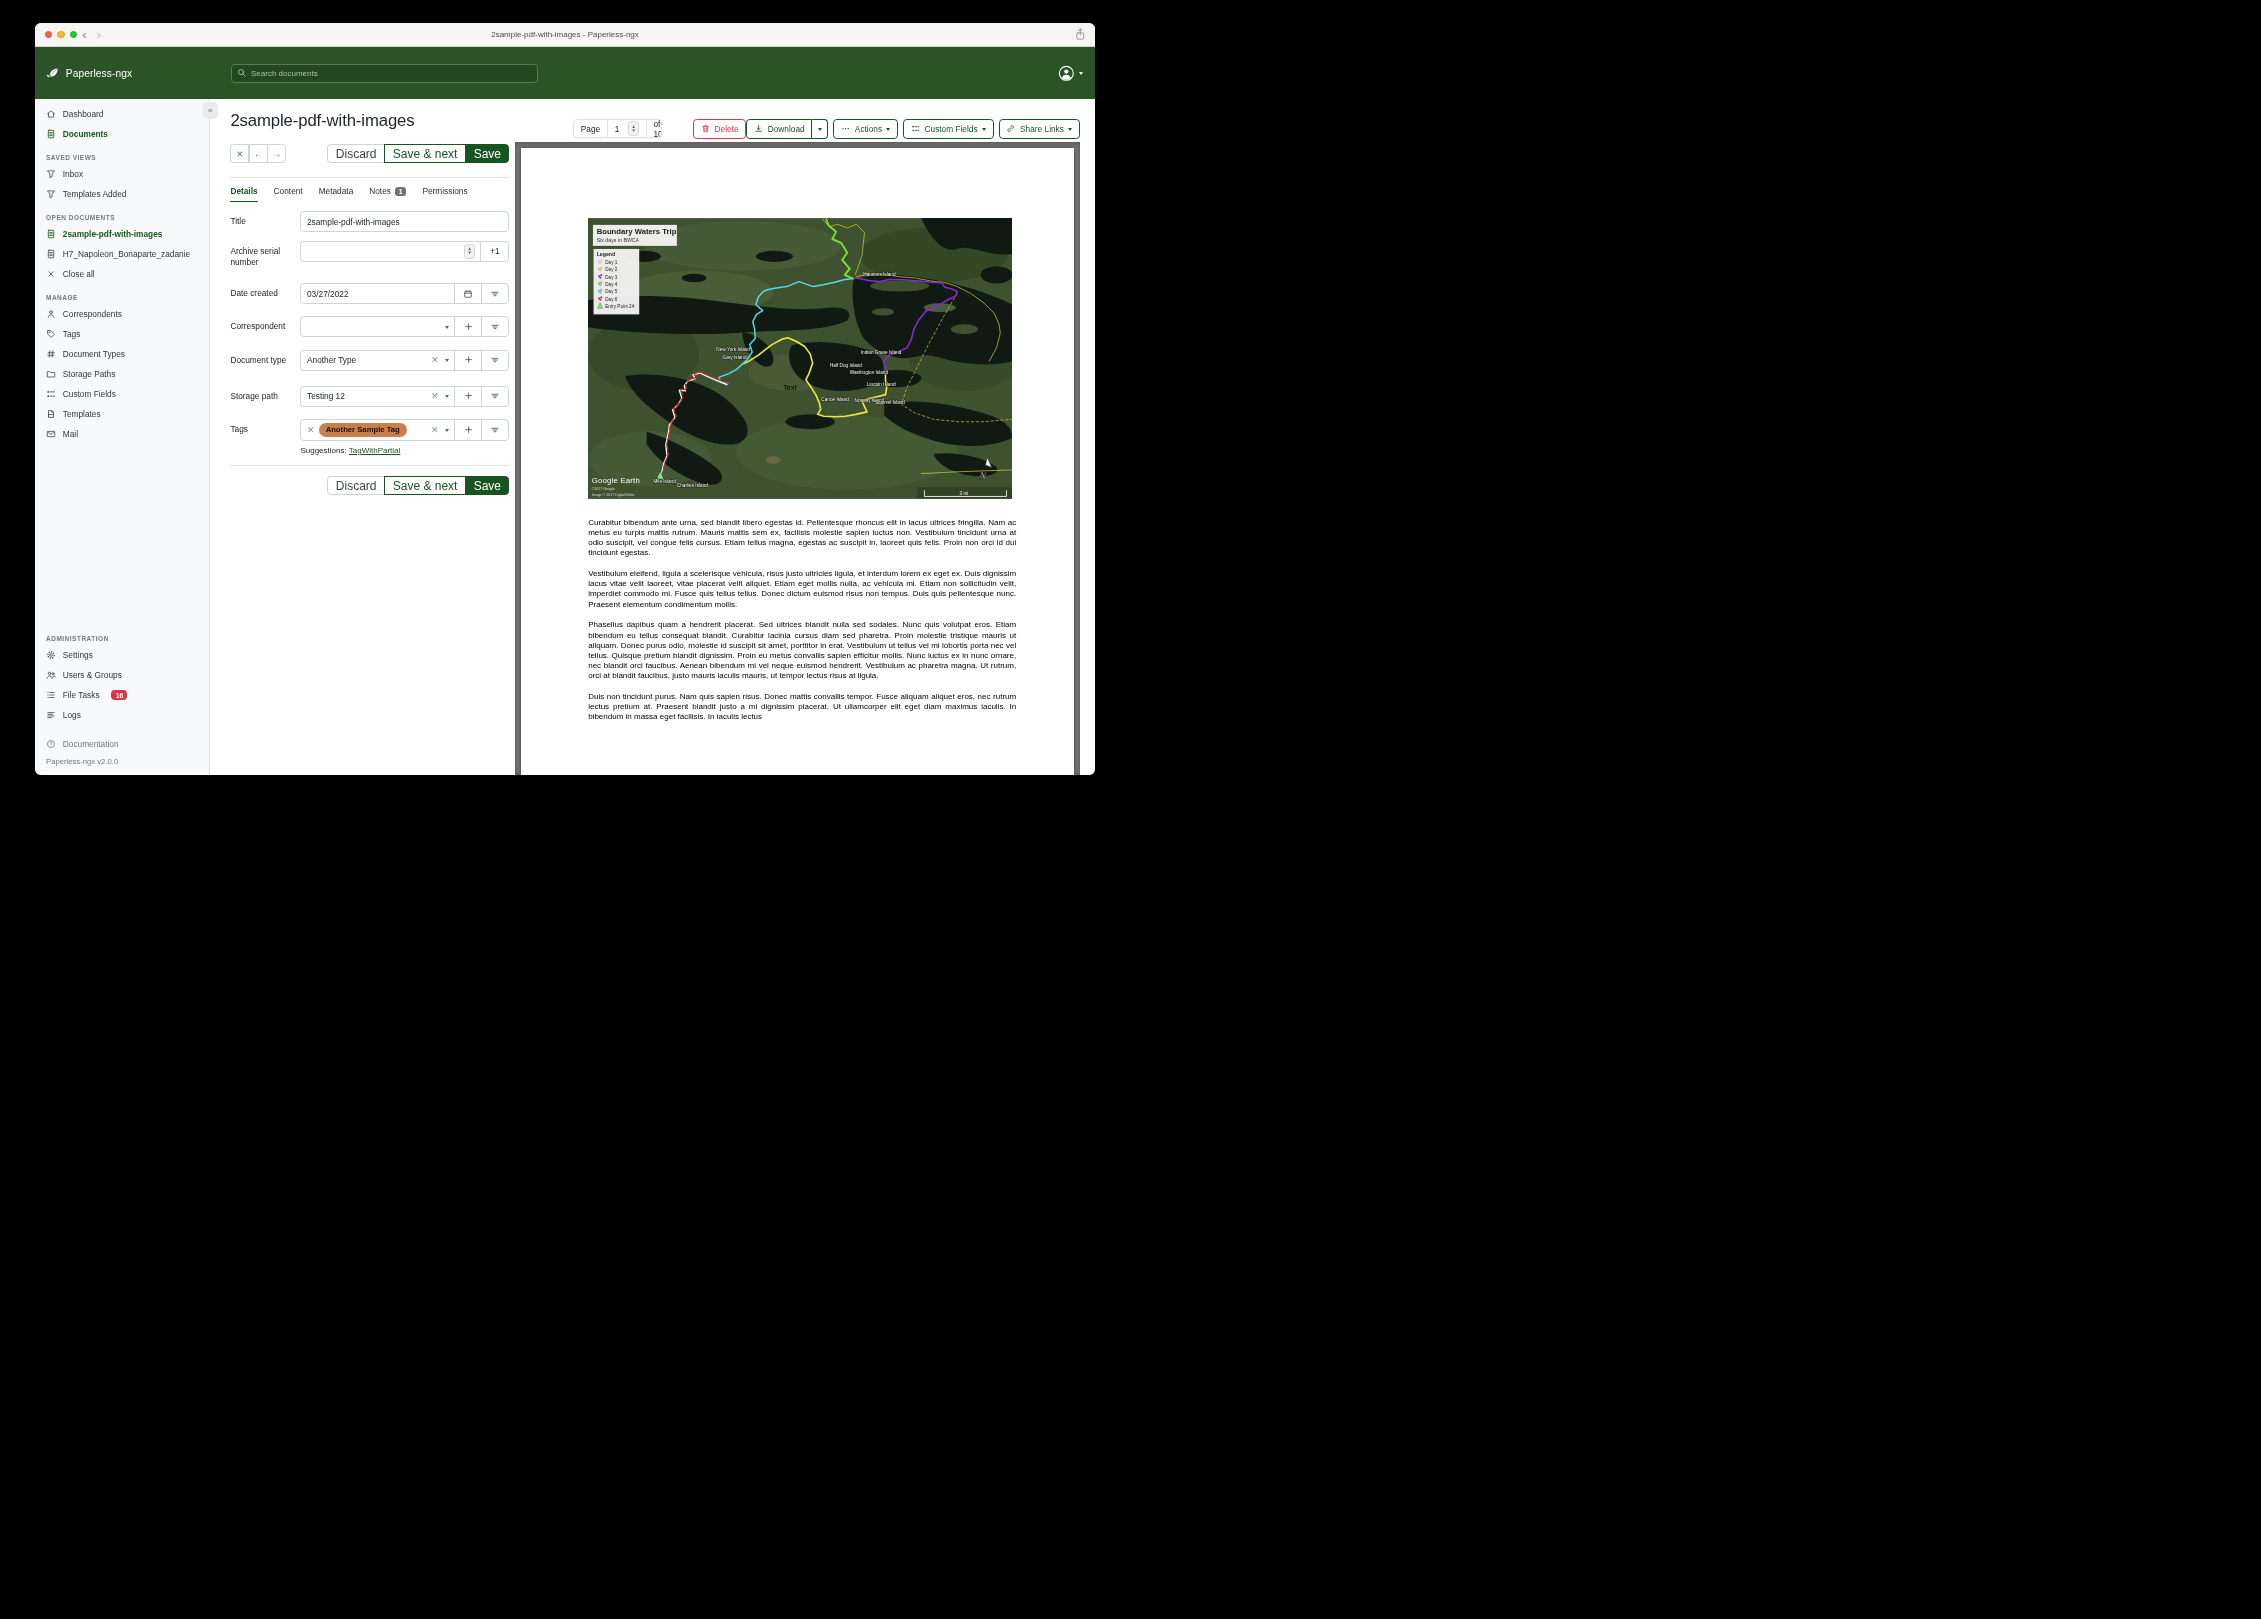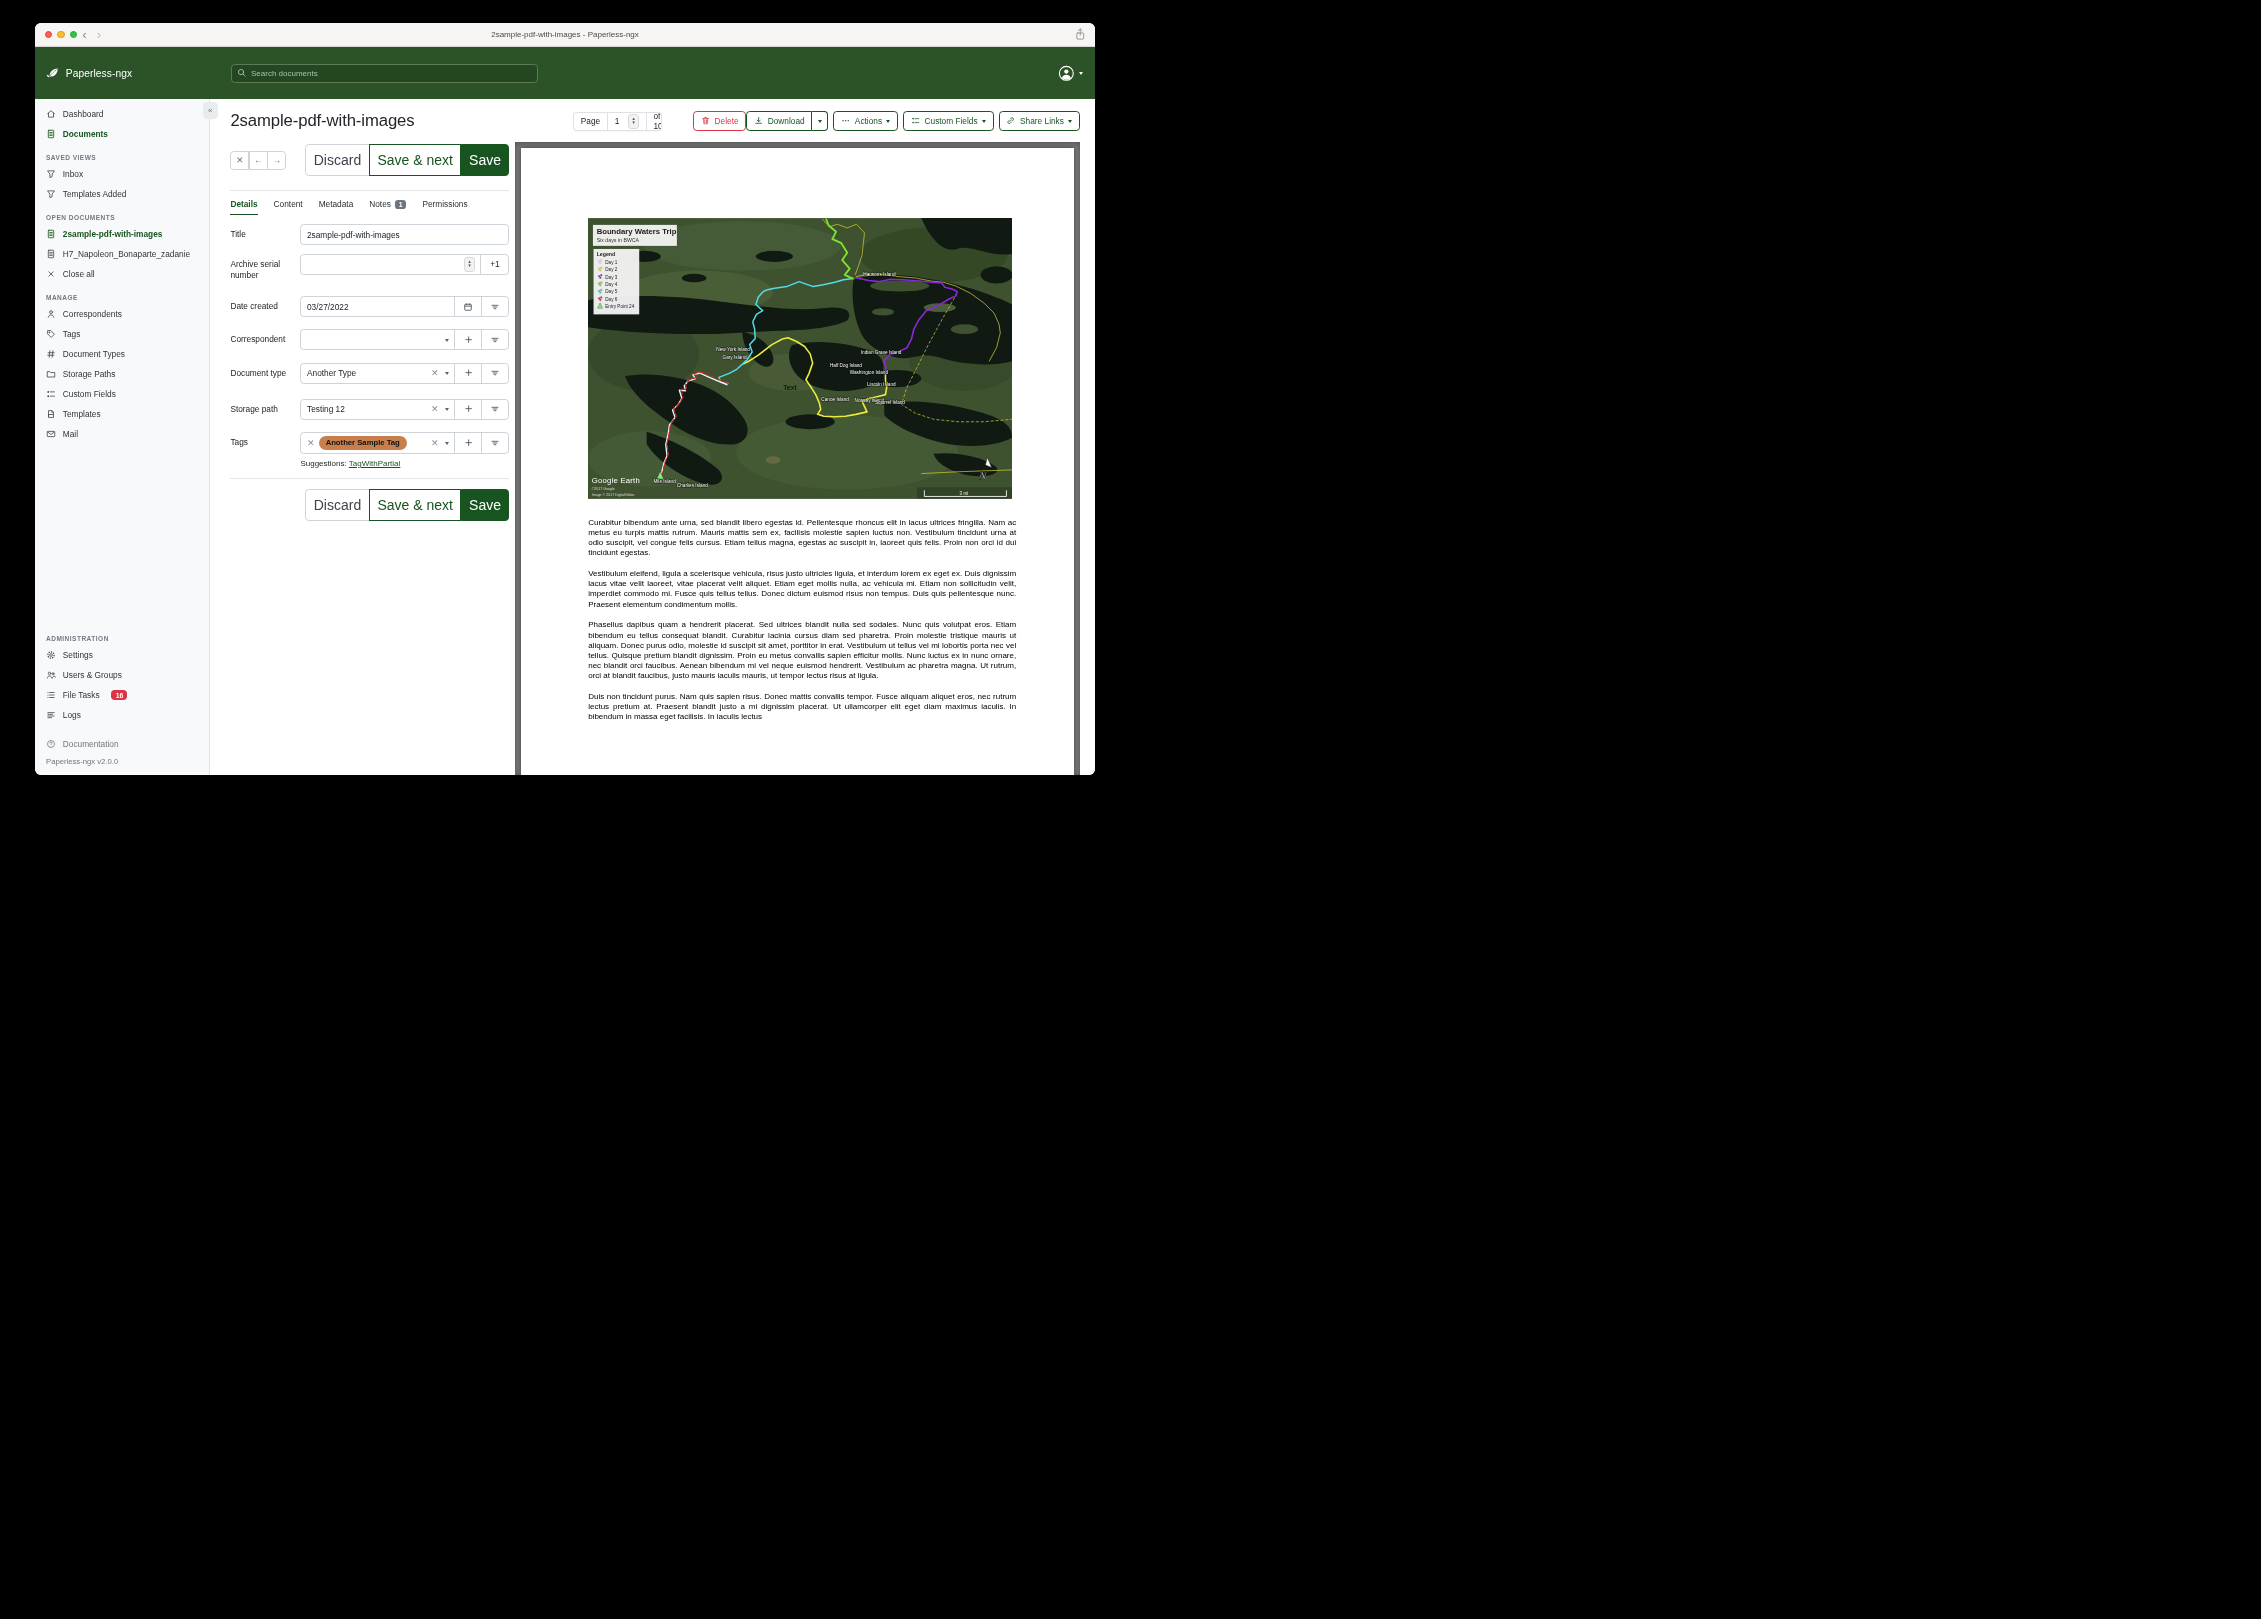--- a/index.html
+++ b/index.html
@@ -63,21 +63,21 @@
   .doc-h1 { margin-top:12.3px; font-size:16.7px; font-weight:400; color:#22262a; letter-spacing:-0.1px; white-space:nowrap; }
 
   .btnrow { display:flex; align-items:center; margin-top:13px; }
   .navgrp { display:flex; }
   .navgrp .nb { width:19px; height:19px; border:0.6px solid #ced4da; background:#fff; display:flex;
                 align-items:center; justify-content:center; color:#6c757d; font-size:8.6px; cursor:pointer; }
   .navgrp .nb + .nb { margin-left:-0.6px; }
   .navgrp .nb:first-child { border-radius:3.7px 0 0 3.7px; }
   .navgrp .nb:last-child { border-radius:0 3.7px 3.7px 0; }
   .savegrp { margin-left:auto; display:flex; }
-  .btn { height:32px; font-size:14px; display:flex; align-items:center; justify-content:center;
+  .btn { height:19px; font-size:12px; display:flex; align-items:center; justify-content:center;
          padding:0 7.4px; background:#fff; cursor:pointer; font-family:"Liberation Sans", sans-serif; }
   .btn-discard { border:0.6px solid #ced4da; border-radius:3.7px 0 0 3.7px; color:#3e444a; }
   .btn-ol-green { border:0.6px solid #17541f; color:#17541f; margin-left:-0.6px; }
   .btn-green { background:#17541f; border:0.6px solid #17541f; color:#fff; border-radius:0 3.7px 3.7px 0; margin-left:-0.6px; font-weight:500; }
 
   .rule { border:none; border-top:0.6px solid #e3e6ea; margin-top:13.6px; }
 
   .tabs { display:flex; gap:16px; margin-top:8px; }
   .tab { font-size:8.3px; color:#2b2f33; padding-bottom:5.6px; display:flex; align-items:center; gap:3.7px; cursor:pointer; }
   .tab.active { color:#17541f; font-weight:700; border-bottom:1.9px solid #17541f; }
@@ -102,21 +102,21 @@
   .tagpill { display:inline-flex; align-items:center; border-radius:7.4px; padding:2.5px 6.8px;
              font-size:7.7px; font-weight:700; color:#111; cursor:pointer; }
   .suggest { margin-top:5px; padding-left:70px; font-size:8px; color:#212529; }
   .suggest a { color:#17541f; text-decoration:underline; cursor:pointer; }
   .mb14{margin-bottom:8.6px;} .mb24{margin-bottom:15px;} .mb20{margin-bottom:12.3px;}
   .rule2 { border:none; border-top:0.6px solid #e3e6ea; margin-top:10px; }
   .btnrow2 { display:flex; margin-top:10.5px; }
 
   
   .right-col { position:absolute; left:305px; top:0; bottom:0; width:565px; }
-  .pv-bar { position:absolute; top:12px; left:0; right:0; display:flex; align-items:center; }
+  .pv-bar { position:absolute; top:20px; left:0; right:0; display:flex; }
   .pagegrp { margin-left:58px; display:flex; align-items:stretch; height:19px; border:0.6px solid #dee2e6;
              border-radius:3.7px; background:#fff; overflow:hidden; box-shadow:0 0.6px 1.2px rgba(0,0,0,.04); }
   .pg-seg { display:flex; align-items:center; padding:0 6.8px; font-size:8.3px; color:#212529; }
   .pg-seg.brd { border-left:0.6px solid #dee2e6; }
   .pg-seg input { width:13.6px; border:none; outline:none; font-size:8.3px; color:#212529; font-family:"Liberation Sans", sans-serif; }
   .pvbtn { height:20px; border-radius:3.7px; border:0.6px solid #17541f; color:#17541f; background:#fff;
            display:flex; align-items:center; gap:4.3px; padding:0 6.8px; font-size:8.3px; cursor:pointer; white-space:nowrap; }
   .pvbtn .caret-g { width:0; height:0; border:2.5px solid transparent; border-top:3.1px solid #17541f; margin-top:2.5px; }
   .pvbtn.danger { border-color:#dc3545; color:#dc3545; margin-left:31px; }
   .pv-spacer { flex:1; }

